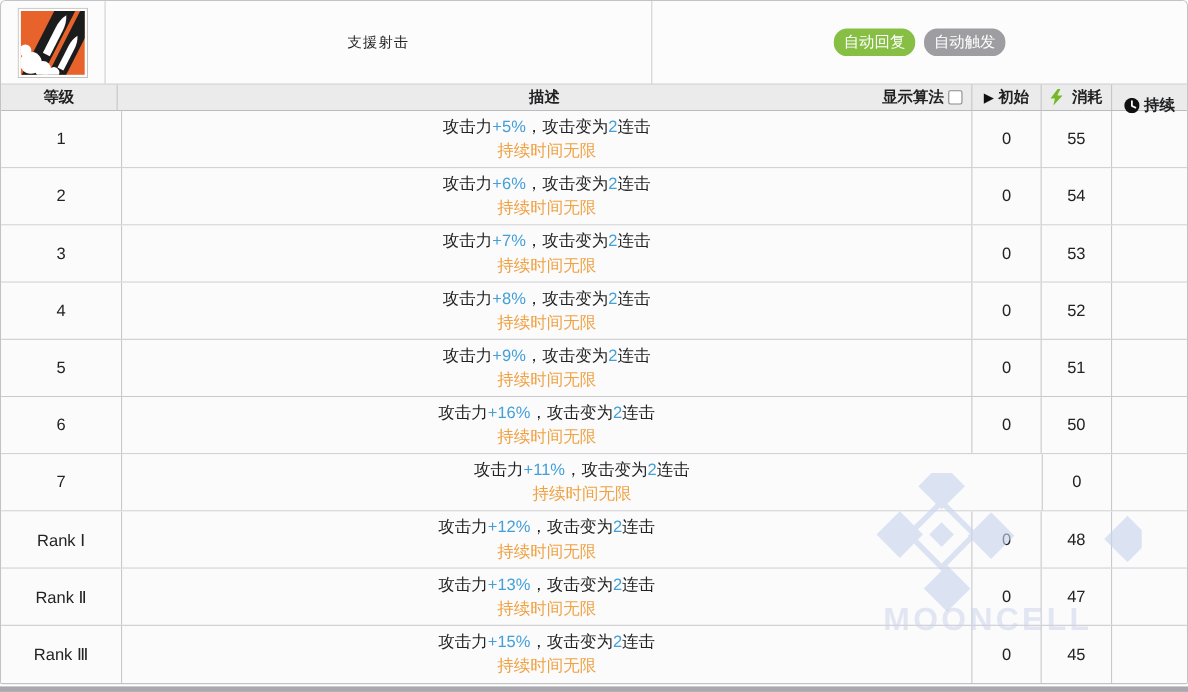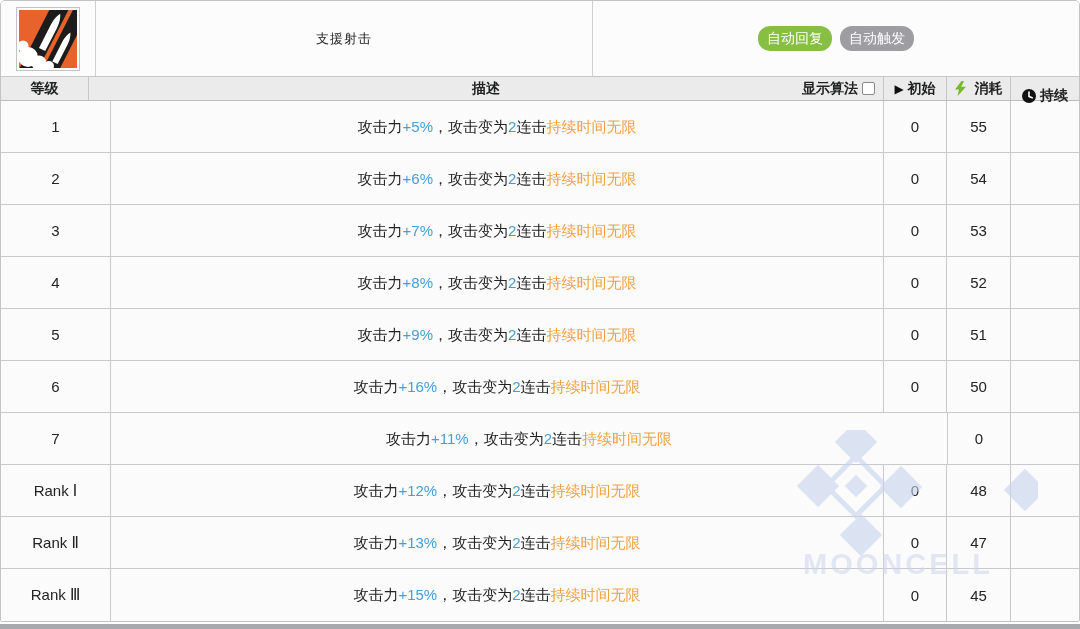--- a/index.html
+++ b/index.html
@@ -17,36 +17,36 @@
   .skill-header { display:flex; height:76px; border-bottom:1px solid #c6c6c9; background:#fcfcfd; }
   .icon-cell { width:95px; border-right:1px solid #d0d0d4; display:flex; align-items:center; justify-content:center; }
   .title-cell { width:497px; border-right:1px solid #d0d0d4; display:flex; align-items:center; justify-content:center; }
   .skill-title { font-size:13px; color:#222; letter-spacing:1px; }
   .badge-cell { flex:1; display:flex; align-items:center; justify-content:center; gap:8px; }
   .badge { display:inline-block; padding:3px 9px 4px; border-radius:12px; color:#fff; font-size:14px; line-height:18px; }
 
   
   .col-header { display:flex; height:24px; background:#ebebeb; border-bottom:1px solid #bcbcc0; font-weight:bold; font-size:14px; color:#202122; }
   .col-header .ch { display:flex; align-items:center; justify-content:center; border-right:1px solid #c6c6c9; }
-  .ch-level { width:88px; }
+  .ch-level { width:106px; }
   .ch-desc { flex:1; position:relative; justify-content:center; }
   .ch-desc-label { }
   .show-alg { position:absolute; right:8px; top:0; height:100%; display:flex; align-items:center; gap:4px; font-weight:bold; }
   .checkbox { width:13px; height:13px; background:#fff; border:1px solid #8a8a8e; border-radius:2px; display:inline-block; }
   .ch-initial { width:63px; gap:4px; }
   .ch-cost { width:64px; gap:9px; }
   .ch-duration { width:68px; gap:4px; border-right:none !important;margin-top:15px; }
   .play-glyph { font-size:12px; line-height:1; color:#111; }
 
   
   .row { display:flex; height:52px; border-bottom:1px solid #c9c9cd; background:#fbfbfc; }
   .row:last-child { border-bottom:none; }
   .cell { display:flex; align-items:center; justify-content:center; border-right:1px solid #c9c9cd; color:#232323; font-size:15px; }
   .cell.level { width:110px; }
-  .cell.desc { flex:1; flex-direction:row; justify-content:center; line-height:22px; font-size:15px; }
+  .cell.desc { flex:1; flex-direction:column; justify-content:center; line-height:22px; font-size:15px; }
   .cell.initial { width:63px; }
   .cell.cost { width:64px; }
   .cell.duration { width:68px; border-right:none; }
   .blue { color:#429fd8; }
   .orange { color:#f0a243; }
 
   
   .watermark { position:absolute; right:42px; top:430px; width:260px; height:150px; pointer-events:none; z-index:5; }
   .wm-text { position:absolute; left:25px; top:118px; font-size:29px; font-weight:bold; letter-spacing:3px; color:#ccd5ea; opacity:.55; }
 

